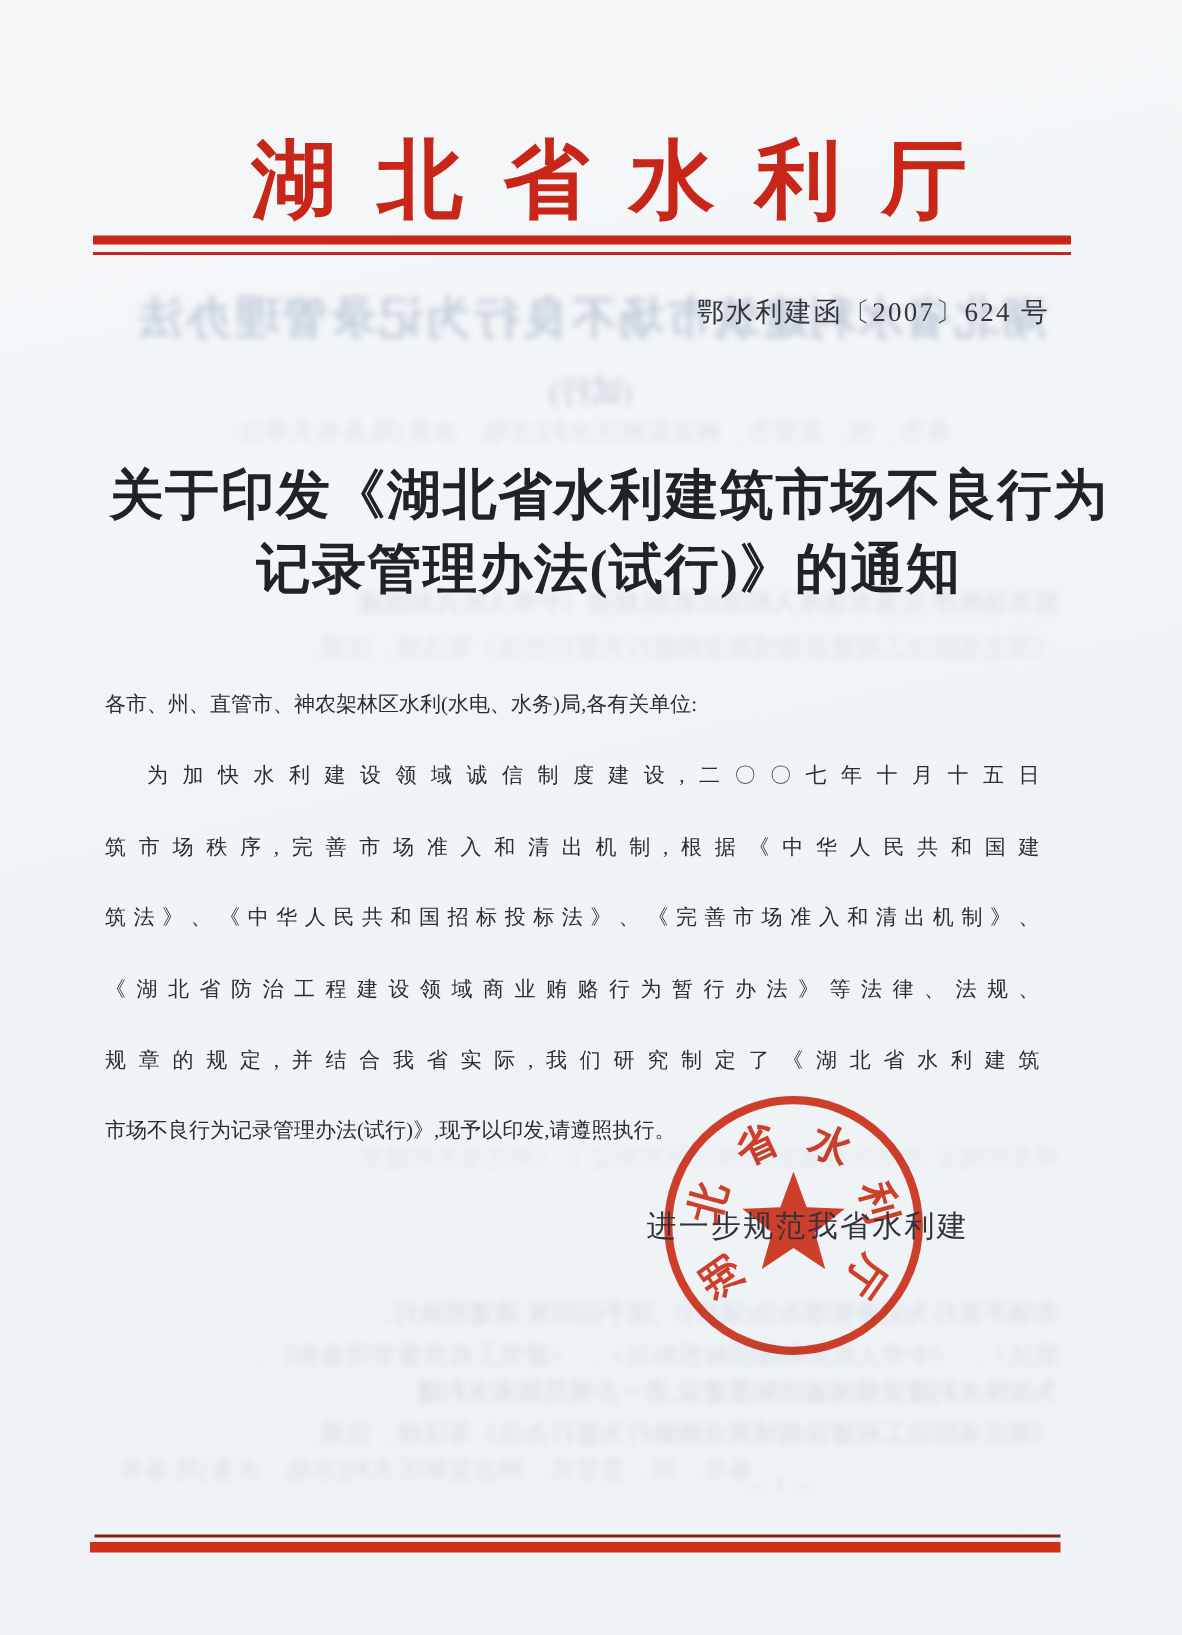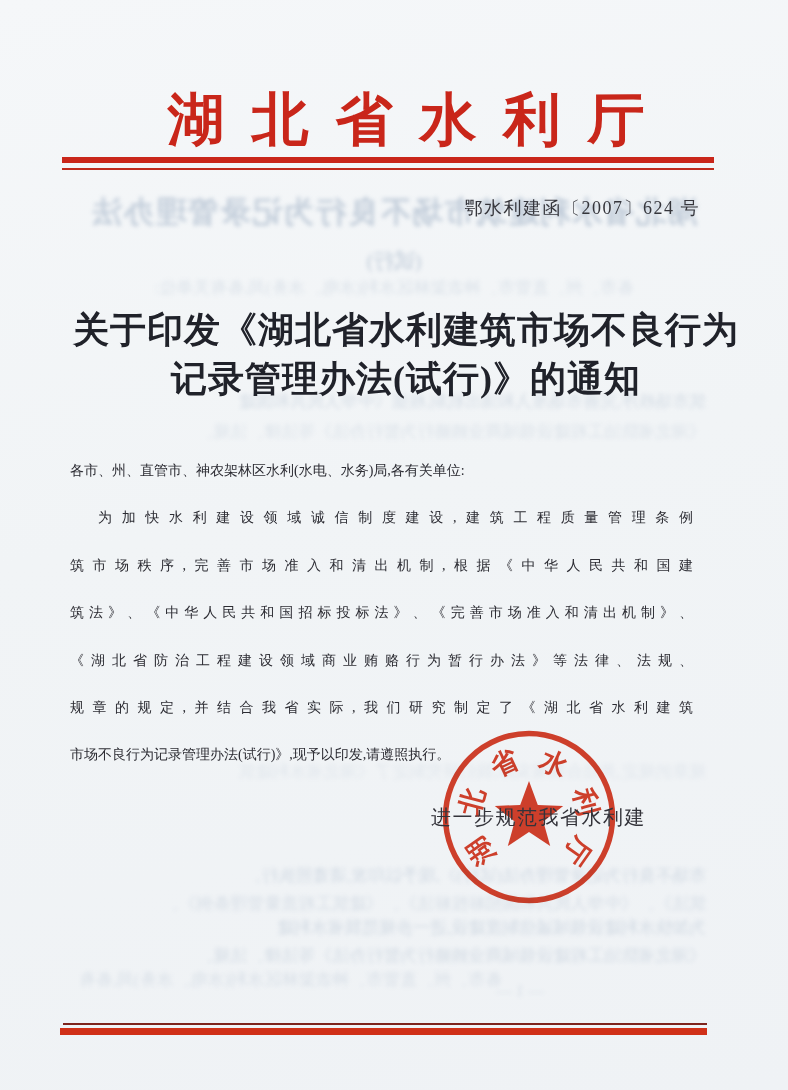--- a/index.html
+++ b/index.html
@@ -103,21 +103,21 @@
   <div class="agency">湖北省水利厅</div>
   <div class="rule rule-thick-top"></div>
   <div class="rule rule-thin-top"></div>
   <div class="doc-number">鄂水利建函〔2007〕624 号</div>
 
   <div class="title-line title-line-1">关于印发《湖北省水利建筑市场不良行为</div>
   <div class="title-line title-line-2">记录管理办法(试行)》的通知</div>
 
   <div class="body-block">
     <div class="addressee">各市、州、直管市、神农架林区水利(水电、水务)局,各有关单位:</div>
-    <div class="para-line first">为加快水利建设领域诚信制度建设,建筑工程质量管理条例</div>
+    <div class="para-line first">为加快水利建设领域诚信制度建设,二〇〇七年十月十五日</div>
     <div class="para-line">筑市场秩序,完善市场准入和清出机制,根据《中华人民共和国建</div>
     <div class="para-line">筑法》、《中华人民共和国招标投标法》、《完善市场准入和清出机制》、</div>
     <div class="para-line">《湖北省防治工程建设领域商业贿赂行为暂行办法》等法律、法规、</div>
     <div class="para-line">规章的规定,并结合我省实际,我们研究制定了《湖北省水利建筑</div>
     <div class="para-line last">市场不良行为记录管理办法(试行)》,现予以印发,请遵照执行。</div>
   </div>
 
   <div class="issue-date">进一步规范我省水利建</div>
 
   <svg class="seal" viewBox="0 0 178 178" aria-hidden="true">

